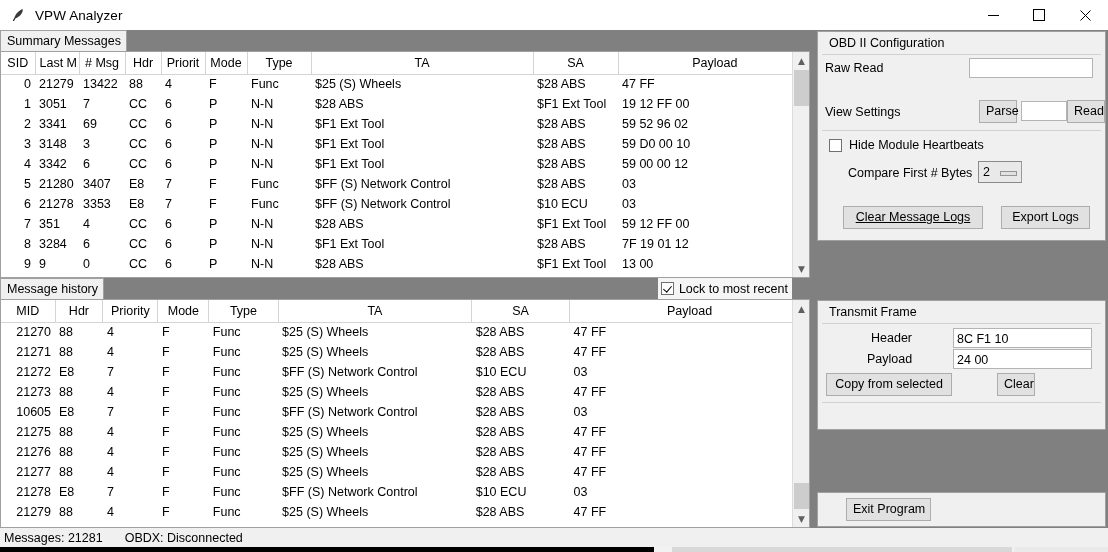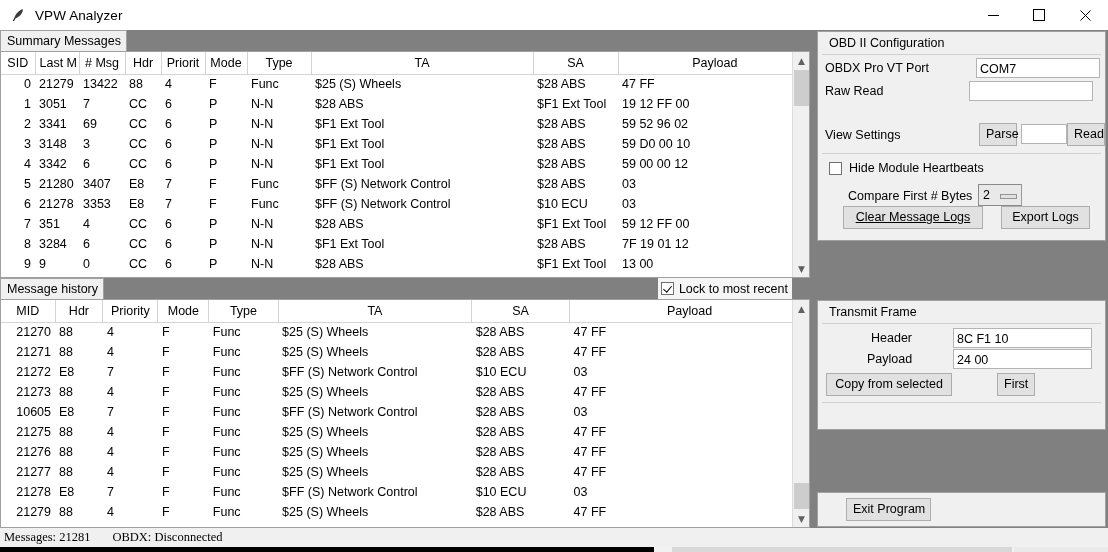--- a/index.html
+++ b/index.html
@@ -208,21 +208,21 @@
     width: 17px; height: 5px;
     background: #e1e1e1;
     border: 1px solid #949494;
   }
 
   
   .statusbar {
     position: absolute; left: 0; top: 528px; width: 1108px; height: 19px;
     background: #f0f0f0;
     font-size: 12.5px; color: #000;
-    display: flex; align-items: center; font-family: Liberation Serif, serif;
+    display: flex; align-items: center;
   }
   .statusbar .sitem { margin-left: 4px; margin-right: 18px; }
 
   
   .taskbar {
     position: absolute; left: 0; top: 547px; width: 1108px; height: 5px;
     background: #f2f2f2;
   }
   .taskbar .dark { position: absolute; left: 0; top: 0; width: 654px; height: 5px; background: #000; }
   .taskbar .t1 { position: absolute; left: 672px; top: 0; width: 340px; height: 5px; background: #d8d8d8; }
@@ -557,24 +557,20 @@
         <div class="thumb" style="bottom:18px; height:26px;"></div>
         <div class="arrow down">▼</div>
       </div>
     </div>
 
     <div class="rightpanel">
 
       <div class="groupbox" style="top:1px; height:210px;">
         <div class="gb-title">OBD II Configuration</div>
 
-        <div class="row" style="padding-left:7px; margin-top:3px;">
-          <span class="lbl">OBDX Pro VT Port</span>
-          <div class="txtinput" style="position:absolute; left:158px; width:124px;">COM7</div>
-        </div>
 
         <div class="row" style="padding-left:7px; margin-top:3px; position:relative;">
           <span class="lbl">Raw Read</span>
           <div class="txtinput" style="position:absolute; left:151px; width:124px;"></div>
         </div>
 
         <div class="row" style="padding-left:7px; margin-top:22px; height:24px; position:relative;">
           <span class="lbl">View Settings</span>
           <div class="btn" style="position:absolute; left:161px; top:0; width:38px;">Parse</div>
           <div class="txtinput" style="position:absolute; left:203px; top:1px; width:46px;"></div>
@@ -608,21 +604,21 @@
           <div class="txtinput" style="position:absolute; left:135px; width:139px;">8C F1 10</div>
         </div>
 
         <div class="row" style="margin-top:1px; position:relative;">
           <span class="lbl" style="position:absolute; left:49px;">Payload</span>
           <div class="txtinput" style="position:absolute; left:135px; width:139px;">24 00</div>
         </div>
 
         <div style="position:relative; height:26px; margin-top:4px;padding-left:31px;">
           <div class="btn" style="position:absolute; left:8px; top:0; width:126px;">Copy from selected</div>
-          <div class="btn" style="position:absolute; left:179px; top:0; width:38px;">First</div>
+          <div class="btn" style="position:absolute; left:179px; top:0; width:38px;">Clear</div>
         </div>
 
         <div class="hsep" style="margin-top:3px;"></div>
 
       </div>
 
       <div class="groupbox" style="top:462px; height:35px;">
         <div class="btn" style="position:absolute; left:28px; top:5px; width:85px;">Exit Program</div>
       </div>
 

